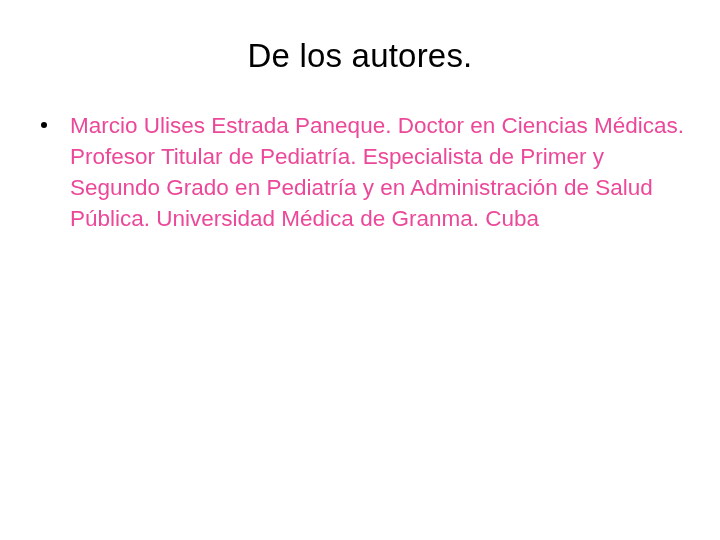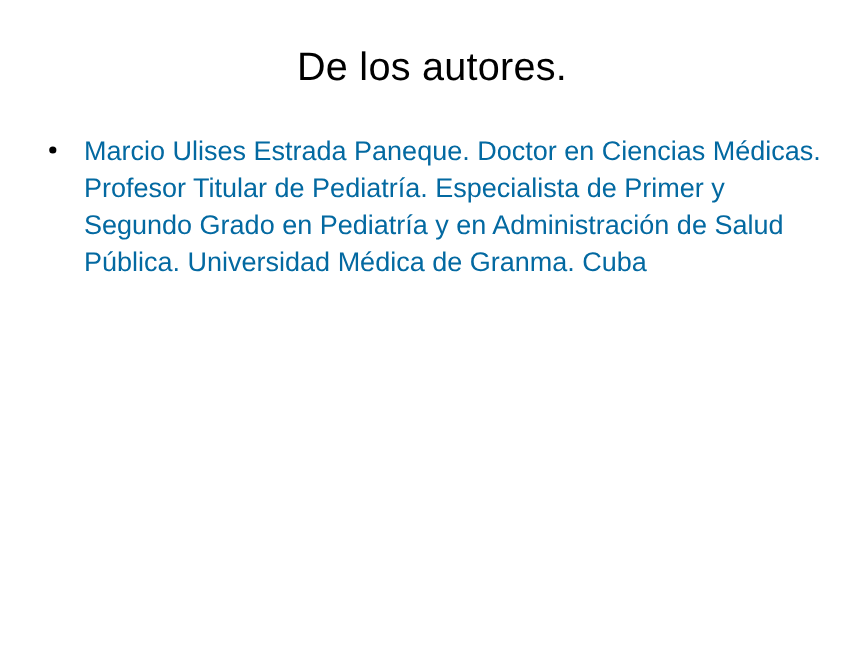--- a/index.html
+++ b/index.html
@@ -40,21 +40,21 @@
     width: 660px;
     margin: 0;
     padding: 0;
     list-style: none;
   }
   .bullet-item {
     position: relative;
     padding-left: 36px;
     font-size: 22.5px;
     line-height: 1.38;
-    color: #0369a1;
+    color: #ec4899;
     text-align: left;
     margin-bottom: 36px;
   }
   .bullet-item:last-child {
     margin-bottom: 0;
   }
   .bullet-dot {
     position: absolute;
     left: 7px;
     top: 0.52em;

